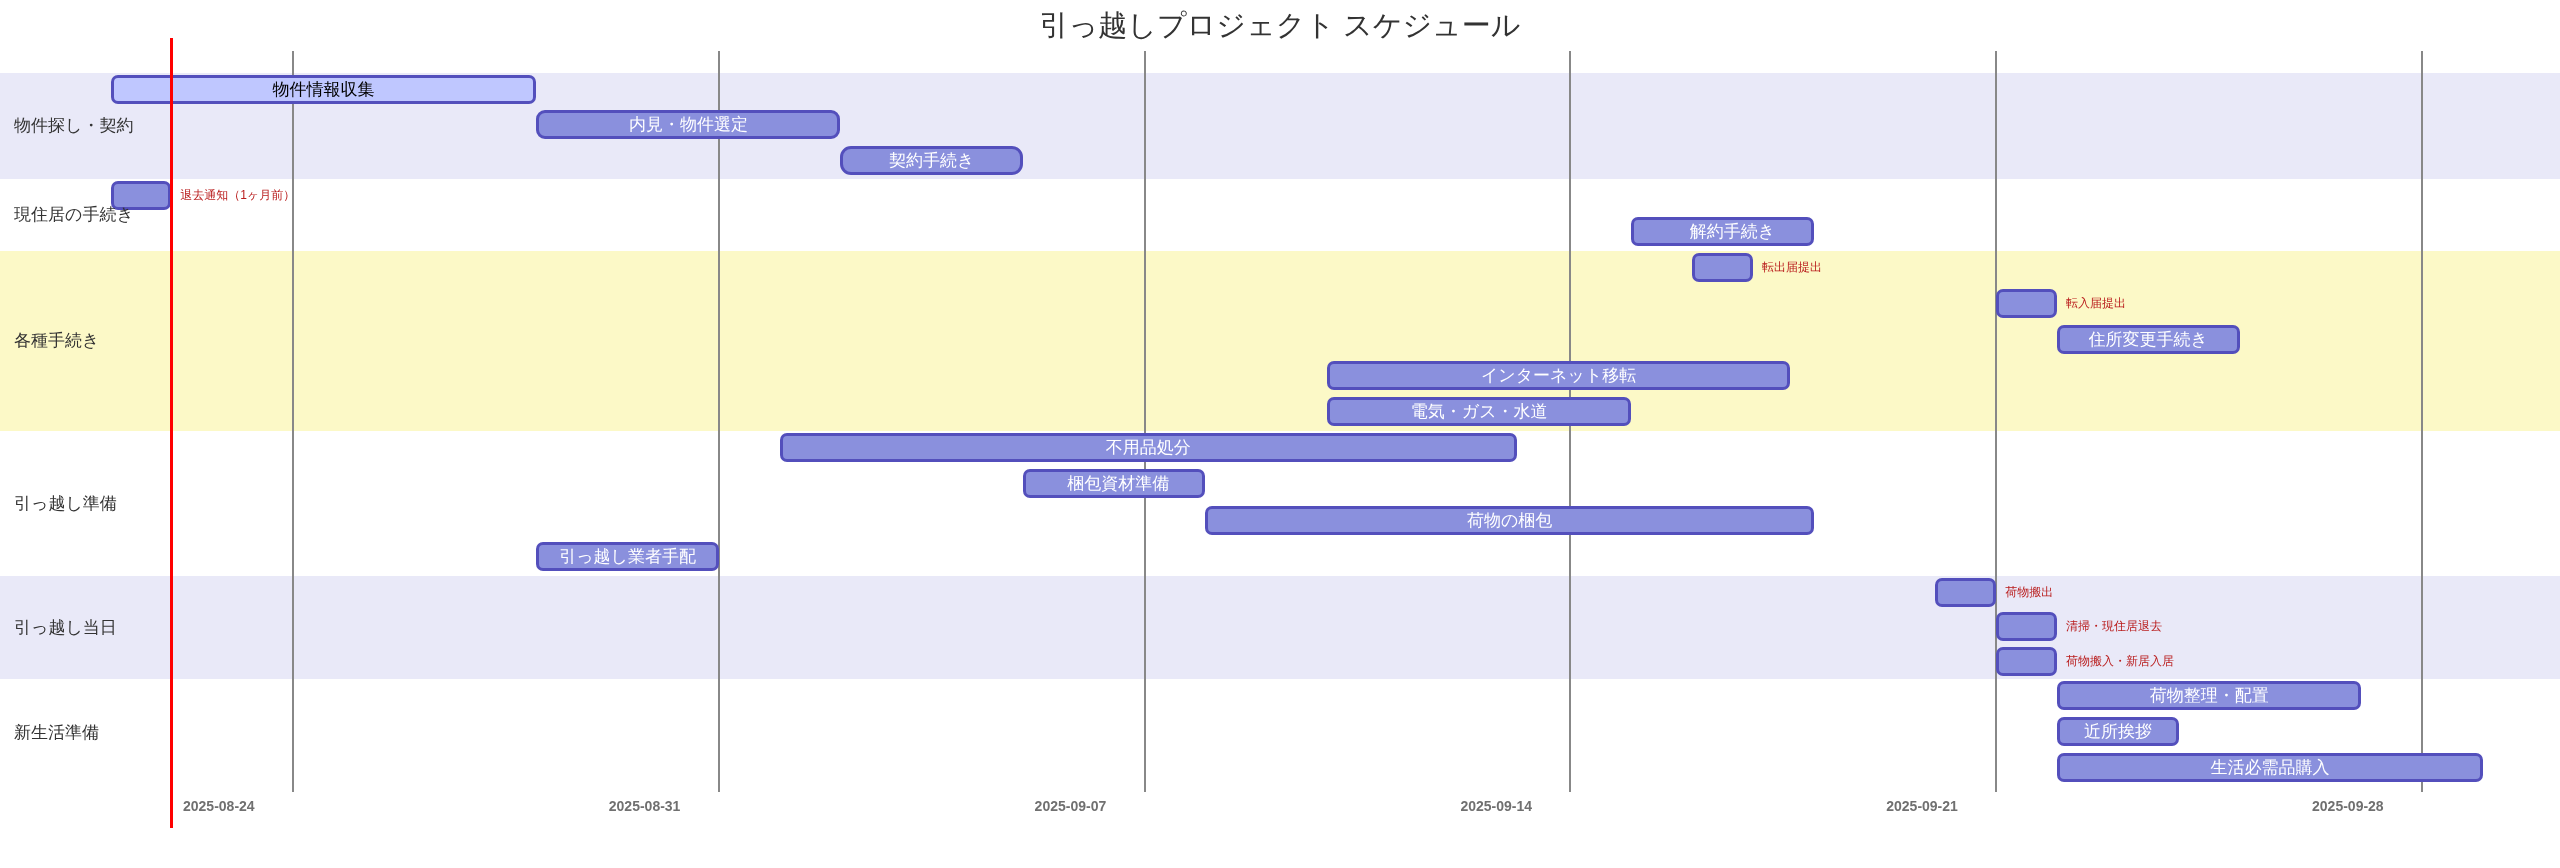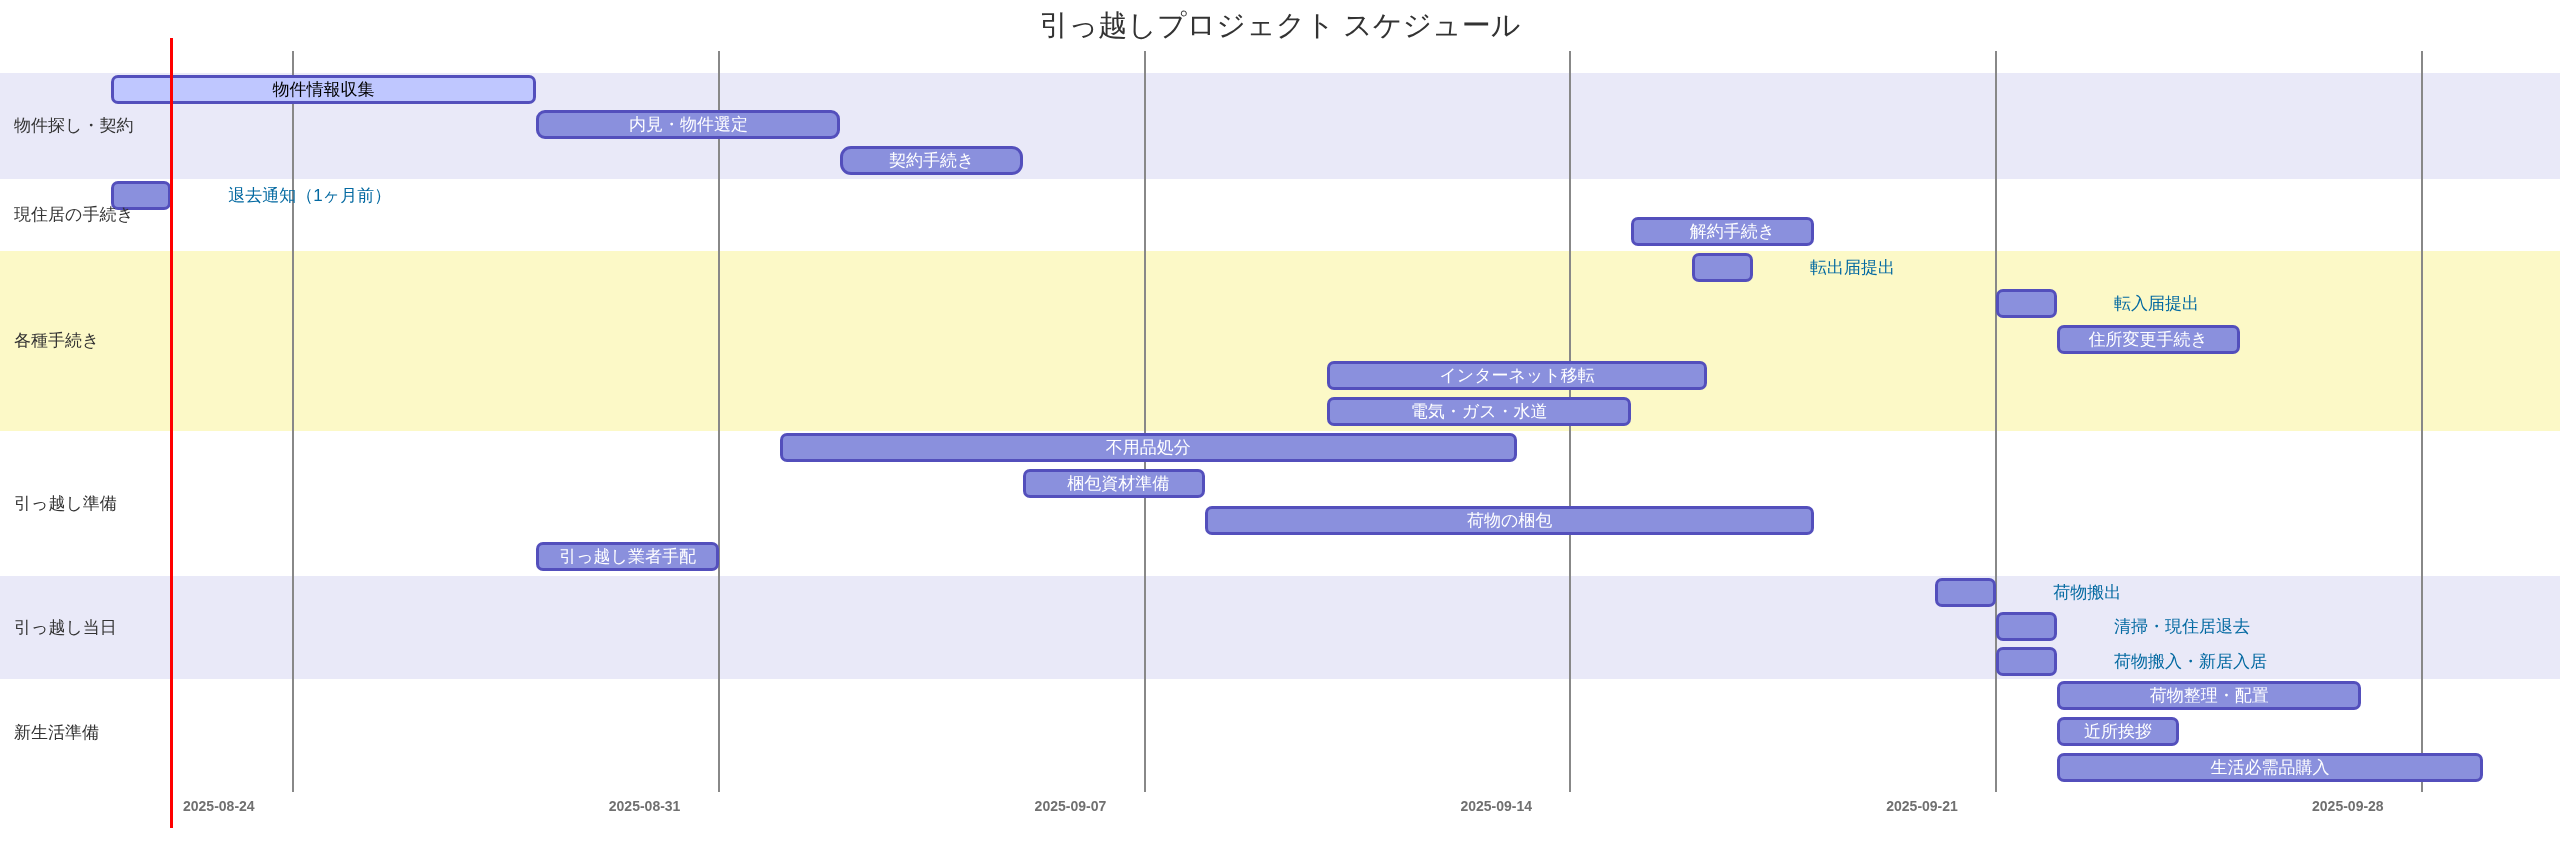--- a/index.html
+++ b/index.html
@@ -9,22 +9,22 @@
   .abs{position:absolute;}
   .section-bg{left:0;width:2560px;}
   .grid-line{width:2px;top:51px;height:741px;}
   .today-line{width:3px;top:38px;height:790px;}
   .tick-label{top:798px;width:220px;margin-left:-110px;text-align:left;
               font-size:14px;font-weight:bold;}
   .section-label{left:14px;font-size:17px;line-height:20px;color:#333333;}
   .task-bar{height:29px;border:3px solid #534fbc;border-radius:7px;
             box-sizing:border-box;display:flex;align-items:center;justify-content:center;}
   .task-text-in{font-size:17px;white-space:nowrap;overflow:hidden;text-align:right;}
-  .task-text-out{font-size:17px;color:#0369a1;white-space:nowrap;height:29px;
-                 line-height:29px;margin-left:48px;}
+  .task-text-out{font-size:12px;color:#b91c1c;white-space:nowrap;height:29px;
+                 line-height:29px;}
   .chart-title{left:0;top:6px;width:2560px;text-align:center;font-size:29px;
                color:#333333;}
 </style>
 </head>
 <body>
 
 <div id="gantt">
   <div class="abs chart-title">引っ越しプロジェクト スケジュール</div>
 <div class="abs section-bg" style="top: 73px; height: 106px; background: rgb(233, 233, 248); z-index: 0;"></div>
     <div class="abs section-label" style="top: 116px; z-index: 5;">物件探し・契約</div>
@@ -64,21 +64,21 @@
     <div class="abs task-bar" style="left: 1631.26px; top: 217px; width: 182.49px; background: rgb(138, 144, 221); z-index: 2; padding-left: 20px;">
       <div class="abs task-text-in" style="color: rgb(255, 255, 255);">解約手続き</div>
     </div>
     <div class="abs task-bar" style="left: 1692.09px; top: 253px; width: 60.83px; background: rgb(138, 144, 221); z-index: 2;"></div>
     <div class="abs task-text-out" style="left: 1761.92px; top: 253px; z-index: 3;">転出届提出</div>
     <div class="abs task-bar" style="left: 1996.24px; top: 289px; width: 60.83px; background: rgb(138, 144, 221); z-index: 2;"></div>
     <div class="abs task-text-out" style="left: 2066.07px; top: 289px; z-index: 3;">転入届提出</div>
     <div class="abs task-bar" style="left: 2057.07px; top: 325px; width: 182.49px; background: rgb(138, 144, 221); z-index: 2;">
       <div class="abs task-text-in" style="color: rgb(255, 255, 255);">住所変更手続き</div>
     </div>
-    <div class="abs task-bar" style="left: 1327.11px; top: 361px; width: 380px; background: rgb(138, 144, 221); z-index: 2;">
+    <div class="abs task-bar" style="left: 1327.11px; top: 361px; width: 463px; background: rgb(138, 144, 221); z-index: 2;">
       <div class="abs task-text-in" style="color: rgb(255, 255, 255);">インターネット移転</div>
     </div>
     <div class="abs task-bar" style="left: 1327.11px; top: 397px; width: 304.15px; background: rgb(138, 144, 221); z-index: 2;">
       <div class="abs task-text-in" style="color: rgb(255, 255, 255);">電気・ガス・水道</div>
     </div>
     <div class="abs task-bar" style="left: 779.64px; top: 433px; width: 737px; background: rgb(138, 144, 221); z-index: 2;">
       <div class="abs task-text-in" style="color: rgb(255, 255, 255);">不用品処分</div>
     </div>
     <div class="abs task-bar" style="left: 1022.96px; top: 469.25px; width: 182.49px; background: rgb(138, 144, 221); z-index: 2; padding-left: 8px;">
       <div class="abs task-text-in" style="color: rgb(255, 255, 255);">梱包資材準備</div>

